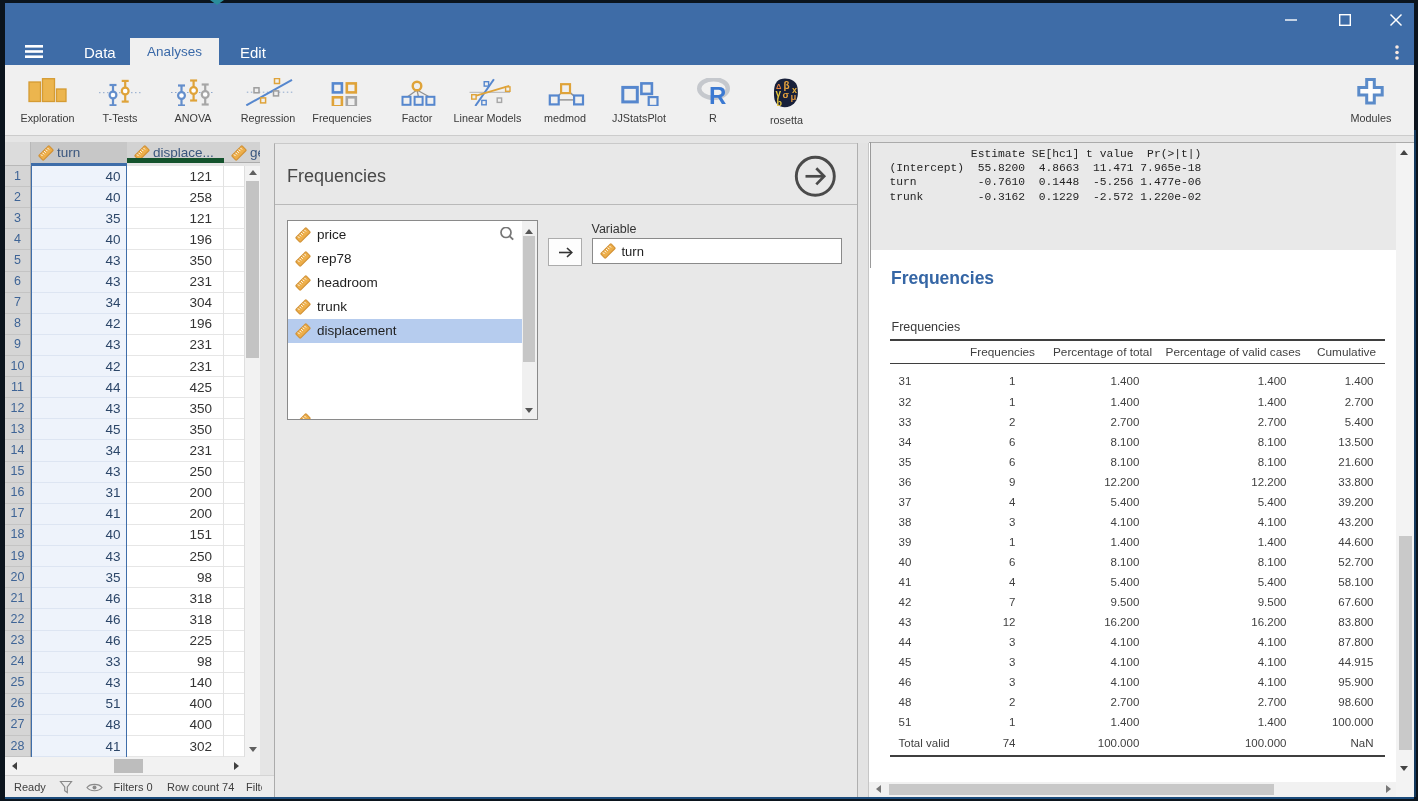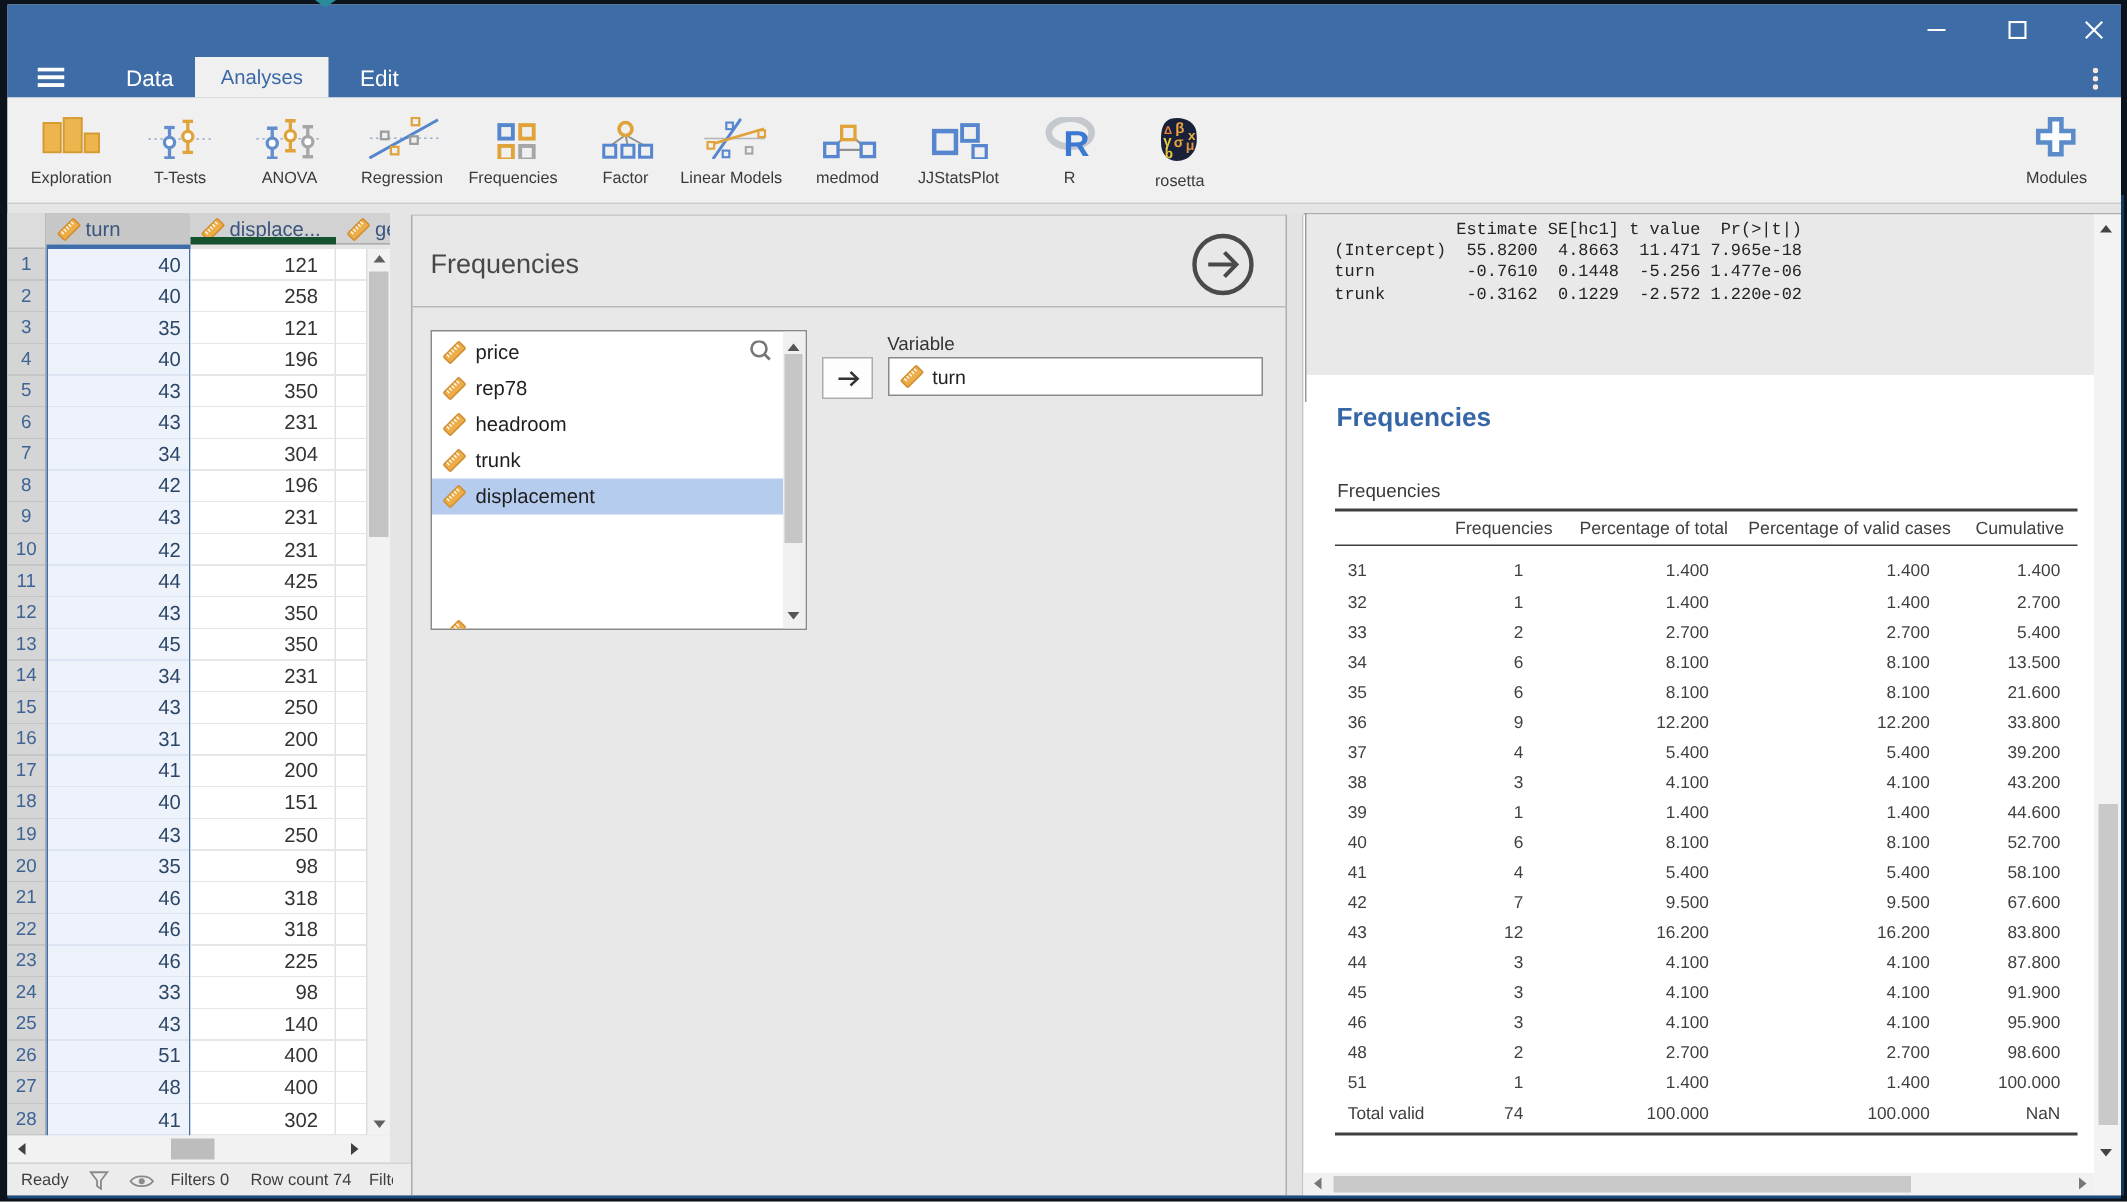--- a/index.html
+++ b/index.html
@@ -471,21 +471,21 @@
         <span style="right:369.5px">3</span>
         <span style="right:245.7px">4.100</span>
         <span style="right:98.5px">4.100</span>
         <span style="right:11.5px">87.800</span>
       </div>
     <div class="trow" style="top:313.81px">
         <span style="left:8.5px">45</span>
         <span style="right:369.5px">3</span>
         <span style="right:245.7px">4.100</span>
         <span style="right:98.5px">4.100</span>
-        <span style="right:11.5px">91.900</span>
+        <span style="right:11.5px">44.915</span>
       </div>
     <div class="trow" style="top:333.87px">
         <span style="left:8.5px">46</span>
         <span style="right:369.5px">3</span>
         <span style="right:245.7px">4.100</span>
         <span style="right:98.5px">4.100</span>
         <span style="right:11.5px">95.900</span>
       </div>
     <div class="trow" style="top:353.93px">
         <span style="left:8.5px">48</span>

